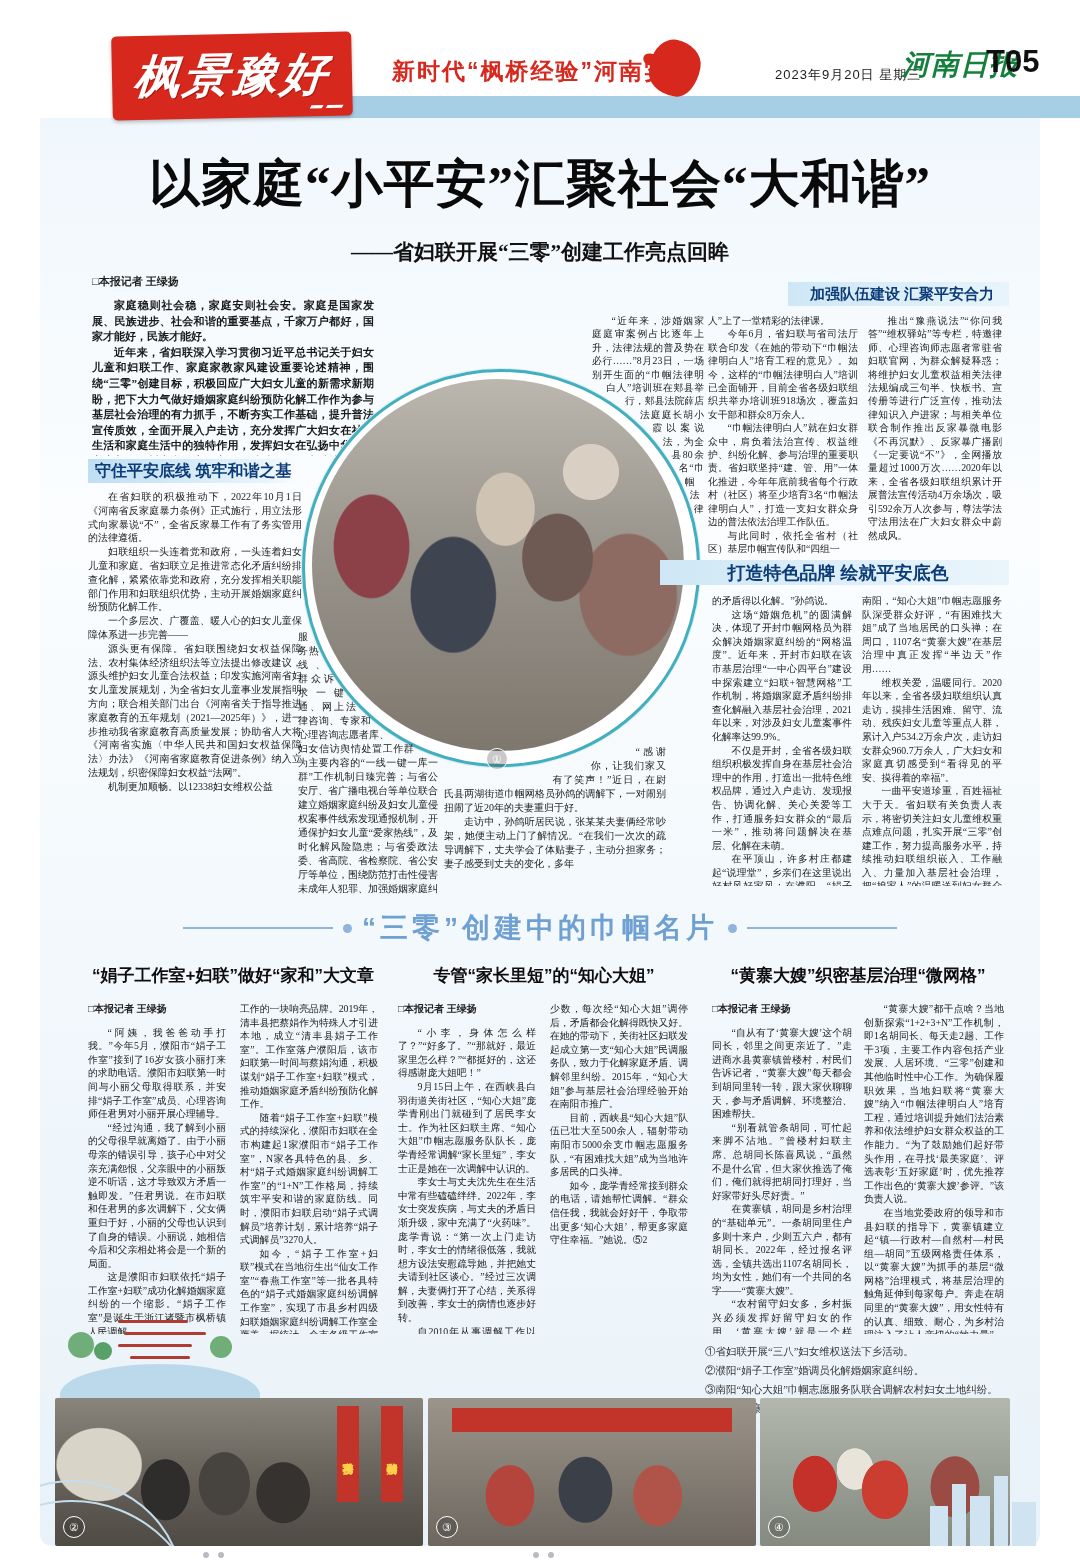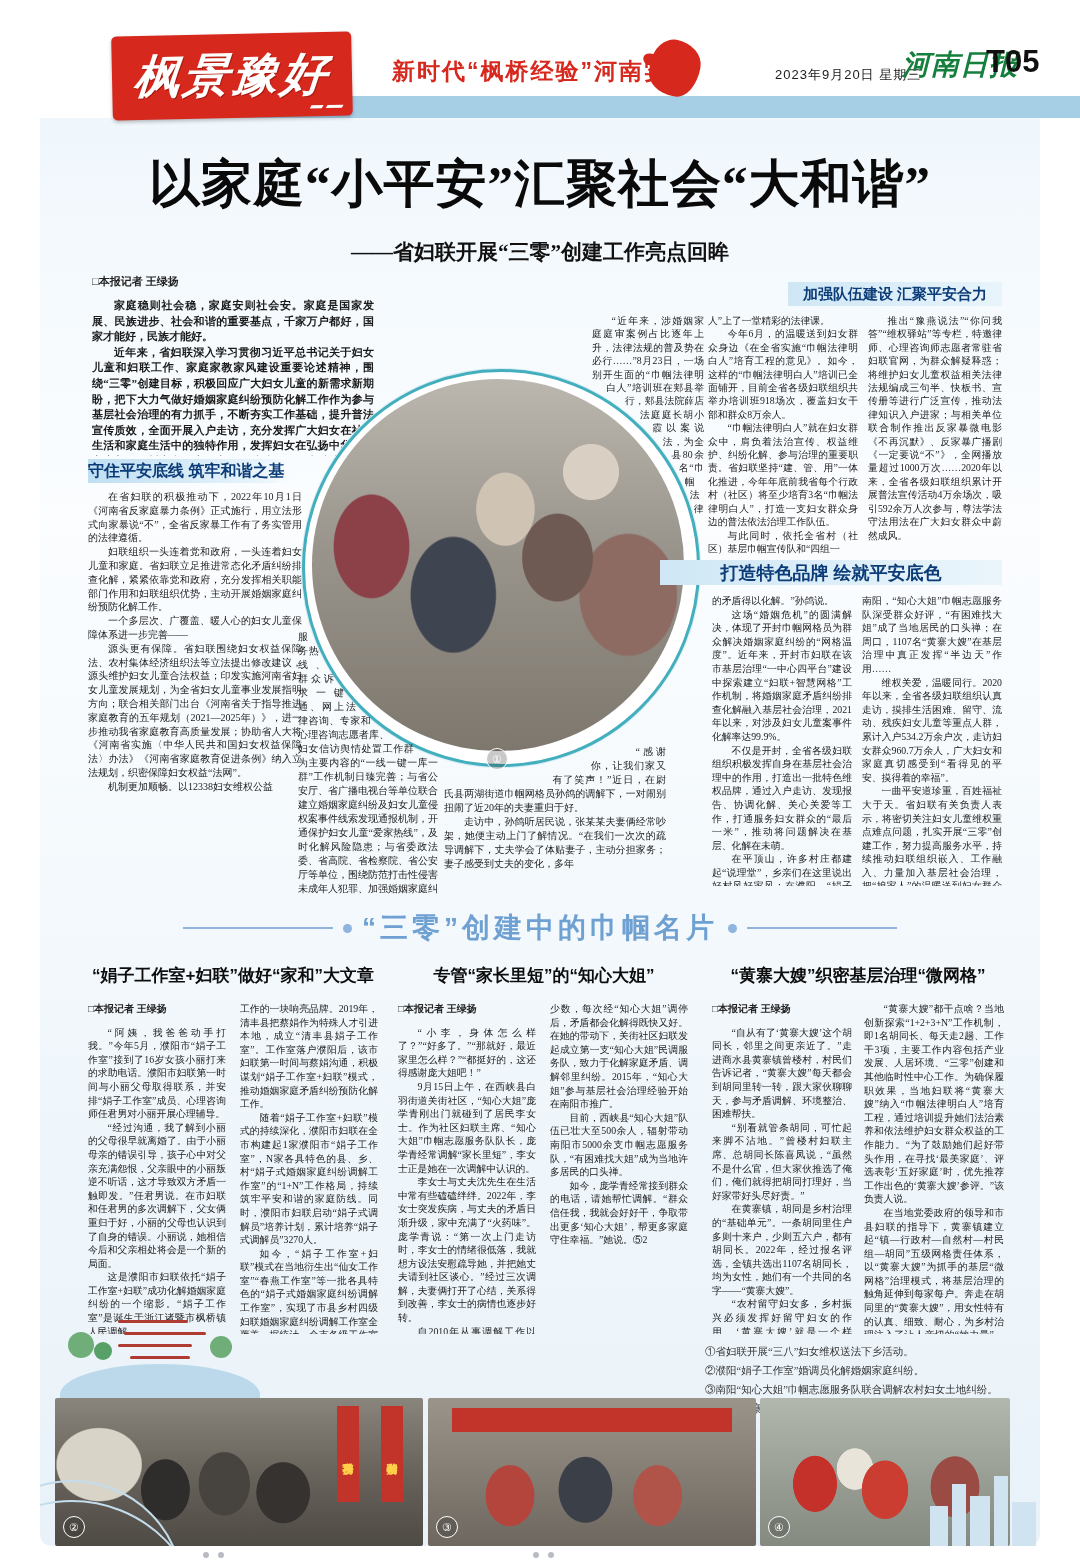--- a/index.html
+++ b/index.html
@@ -32,21 +32,21 @@
   .hl-sub{left:40px;top:238px;width:1000px;text-align:center;font-size:21px;font-weight:700;color:#111;}
   .byline{font-family:"Liberation Sans",sans-serif;font-weight:700;font-size:11px;color:#222;}
   .byline-main{left:92px;top:274px;}
   
   .txt{font-size:10px;line-height:13.8px;text-align:justify;overflow:hidden;}
   .txt p{margin:0;text-indent:2em;}
   .txt p.noind{text-indent:0;}
   .intro{left:92px;top:298px;width:282px;height:158px;font-size:11px;line-height:15.6px;font-weight:600;}
   .sec-hd{font-family:"Liberation Sans",sans-serif;font-weight:800;color:#0c3c78;
         background:linear-gradient(90deg,#bfdff2 0%,#e8f4fb 85%,rgba(232,244,251,0));
-        display:flex;align-items:center;}
+        display:flex;align-items:center;padding-left:7px;}
   .hd-left{left:88px;top:459px;width:202px;height:24px;font-size:16px;}
   .hd-team{left:788px;top:282px;width:214px;height:24px;font-size:15px;justify-content:center;background:linear-gradient(90deg,#cfe7f5,#e8f4fb);}
   .hd-brand{left:660px;top:560px;width:342px;height:25px;font-size:18px;justify-content:center;background:linear-gradient(90deg,#cfe7f5,#eaf5fb);}
   .leftcol{left:88px;top:490px;width:214px;height:414px;}
   
   .circle-ring{left:302px;top:369px;width:392px;height:392px;border-radius:50%;background:#fff;
         border:3px solid #43aebd;box-shadow:0 0 0 1px #d7eef3;}
   .circle-photo{position:absolute;left:7px;top:7px;width:372px;height:372px;border-radius:50%;
         background:
           radial-gradient(62px 85px at 16% 45%, #8c4048 0 60%, transparent 62%),
@@ -177,21 +177,21 @@
     <div style="display:contents;"><p>“感谢你，让我们家又有了笑声！”近日，在尉氏县两湖街道巾帼网格员孙鸽的调解下，一对闹别扭闹了近20年的夫妻重归于好。</p><p>走访中，孙鸽听居民说，张某某夫妻俩经常吵架，她便主动上门了解情况。“在我们一次次的疏导调解下，丈夫学会了体贴妻子，主动分担家务；妻子感受到丈夫的变化，多年</p></div>
   </div>
 
   <div class="abs sec-hd hd-team">加强队伍建设 汇聚平安合力</div>
   <div class="abs txt teamA">
     <div class="ta-sp"></div>
     <div style="display:contents;"><p>“近年来，涉婚姻家庭庭审案例占比逐年上升，法律法规的普及势在必行……”8月23日，一场别开生面的“巾帼法律明白人”培训班在郏县举行，郏县法院薛店法庭庭长胡小霞以案说法，为全县80余名“巾帼法律明白</p></div>
   </div>
   <div class="abs txt teamB">
       <p class="noind">人”上了一堂精彩的法律课。</p>
-      <p>今年6月，的温暖送到妇女群众身边《在全省实施“巾帼法律明白人”培育工程的意见》。如今，这样的“巾帼法律明白人”培训已全面铺开，目前全省各级妇联组织共举办培训班918场次，覆盖妇女干部和群众8万余人。</p>
+      <p>今年6月，省妇联与省司法厅联合印发《在她的带动下“巾帼法律明白人”培育工程的意见》。如今，这样的“巾帼法律明白人”培训已全面铺开，目前全省各级妇联组织共举办培训班918场次，覆盖妇女干部和群众8万余人。</p>
       <p>“巾帼法律明白人”就在妇女群众中，肩负着法治宣传、权益维护、纠纷化解、参与治理的重要职责。省妇联坚持“建、管、用”一体化推进，今年年底前我省每个行政村（社区）将至少培育3名“巾帼法律明白人”，打造一支妇女群众身边的普法依法治理工作队伍。</p>
       <p>与此同时，依托全省村（社区）基层巾帼宣传队和“四组一</p>
     </div>
   <div class="abs txt teamC">
       <p>推出“豫燕说法”“你问我答”“维权驿站”等专栏，特邀律师、心理咨询师志愿者常驻省妇联官网，为群众解疑释惑；将维护妇女儿童权益相关法律法规编成三句半、快板书、宣传册等进行广泛宣传，推动法律知识入户进家；与相关单位联合制作推出反家暴微电影《不再沉默》、反家暴广播剧《一定要说“不”》，全网播放量超过1000万次……2020年以来，全省各级妇联组织累计开展普法宣传活动4万余场次，吸引592余万人次参与，尊法学法守法用法在广大妇女群众中蔚然成风。</p>
     </div>
 
   <div class="abs sec-hd hd-brand">打造特色品牌 绘就平安底色</div>
   <div class="abs txt brandA">
       <p class="noind">的矛盾得以化解。”孙鸽说。</p>

